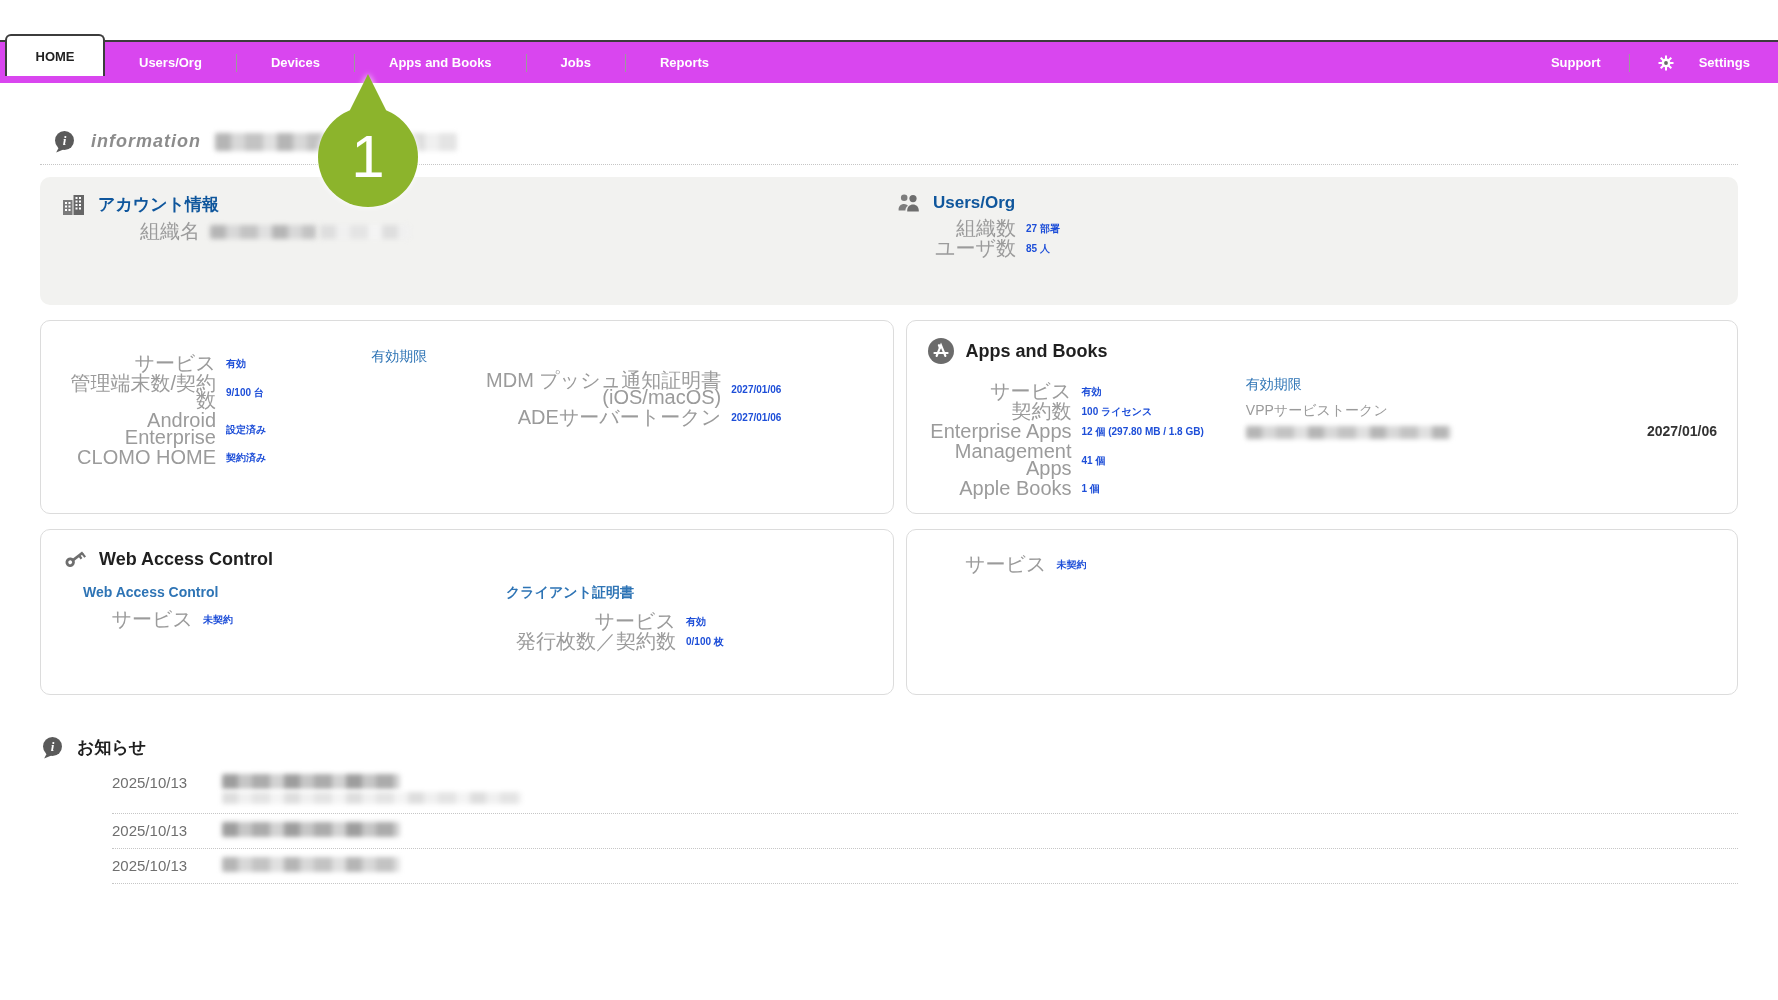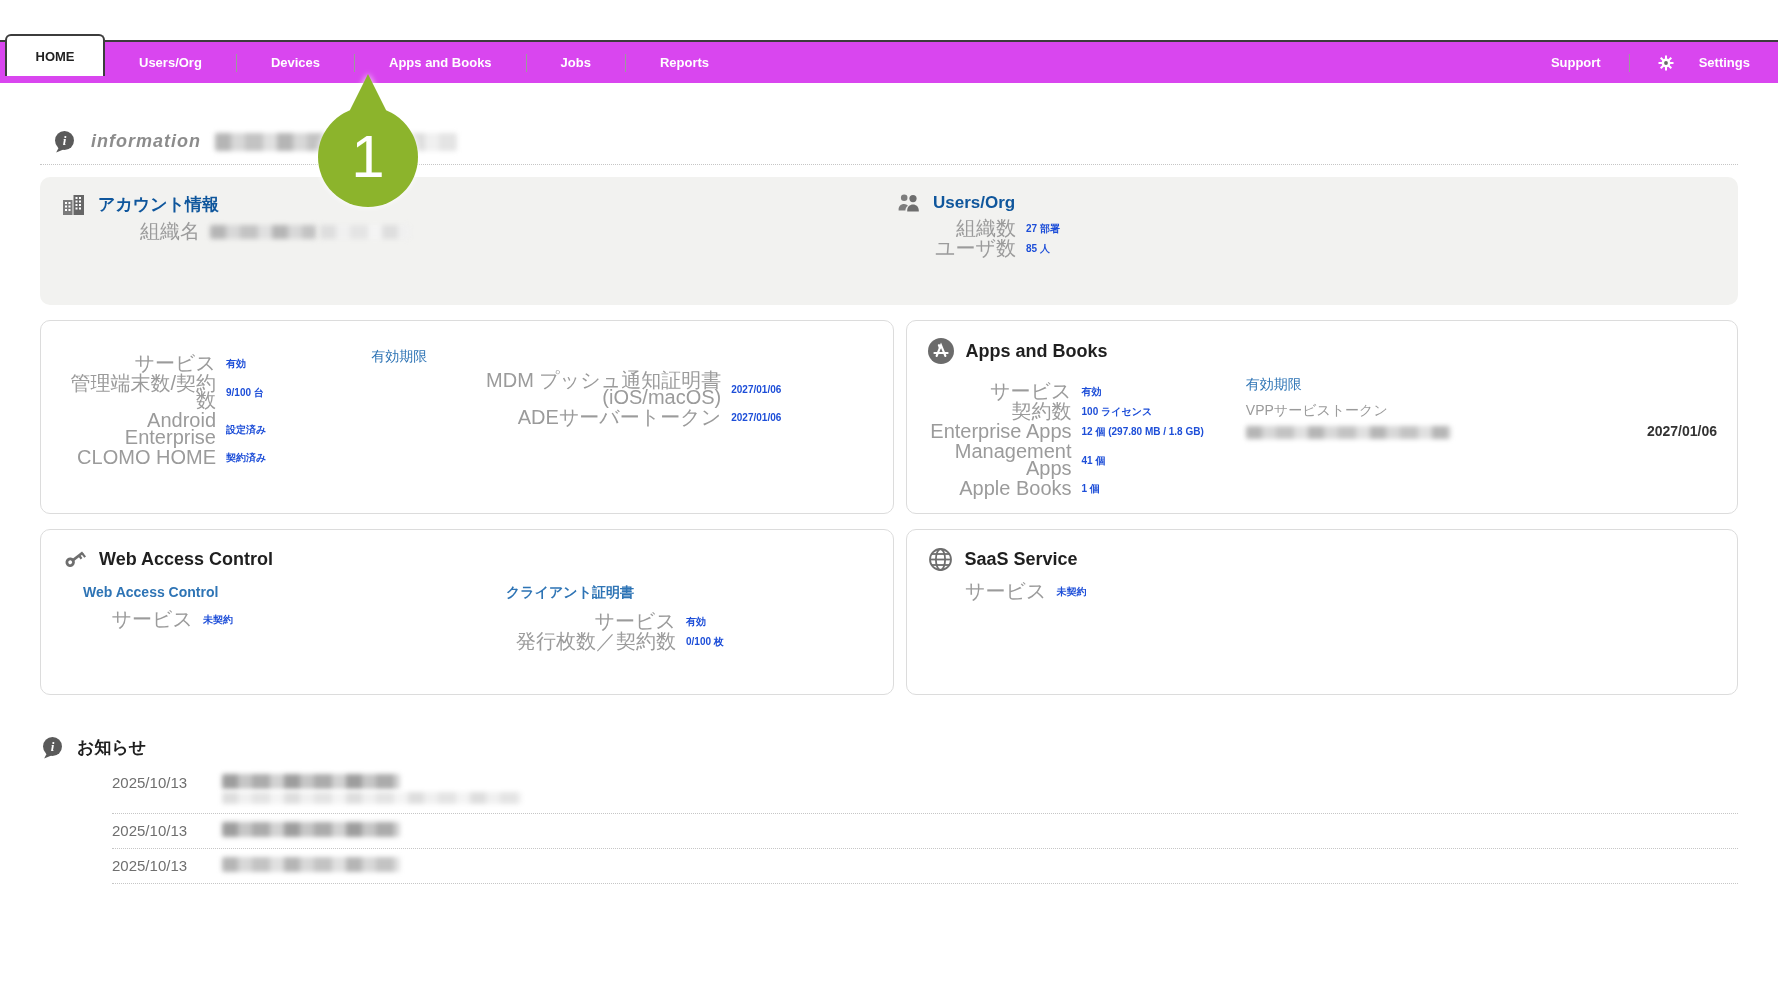--- a/index.html
+++ b/index.html
@@ -361,34 +361,20 @@
           <div class="kv-row">
               <span class="kv-label">発行枚数／契約数</span>
               <span class="kv-value">0/100 枚</span>
             </div>
         </div>
       </div>
     </div>
   </div>
 
   <div class="card mid saas-card">
-    <div class="section-title">
-      <span class="icon">
-        <svg width="27" height="27" viewBox="0 0 27 27">
-          <g stroke="#6e6e6e" stroke-width="1.8" fill="none">
-            <circle cx="13.5" cy="13.5" r="10.5"></circle>
-            <ellipse cx="13.5" cy="13.5" rx="4.6" ry="10.5"></ellipse>
-            <line x1="3" y1="13.5" x2="24" y2="13.5"></line>
-            <line x1="4.6" y1="8" x2="22.4" y2="8"></line>
-            <line x1="4.6" y1="19" x2="22.4" y2="19"></line>
-          </g>
-        </svg>
-      </span>
-      <span class="title-dark">SaaS Service</span>
-    </div>
     <div class="kv">
       <div class="kv-row">
           <span class="kv-label">サービス</span>
           <span class="kv-value">未契約</span>
         </div>
     </div>
   </div>
 </div>
 
 <div class="news">

